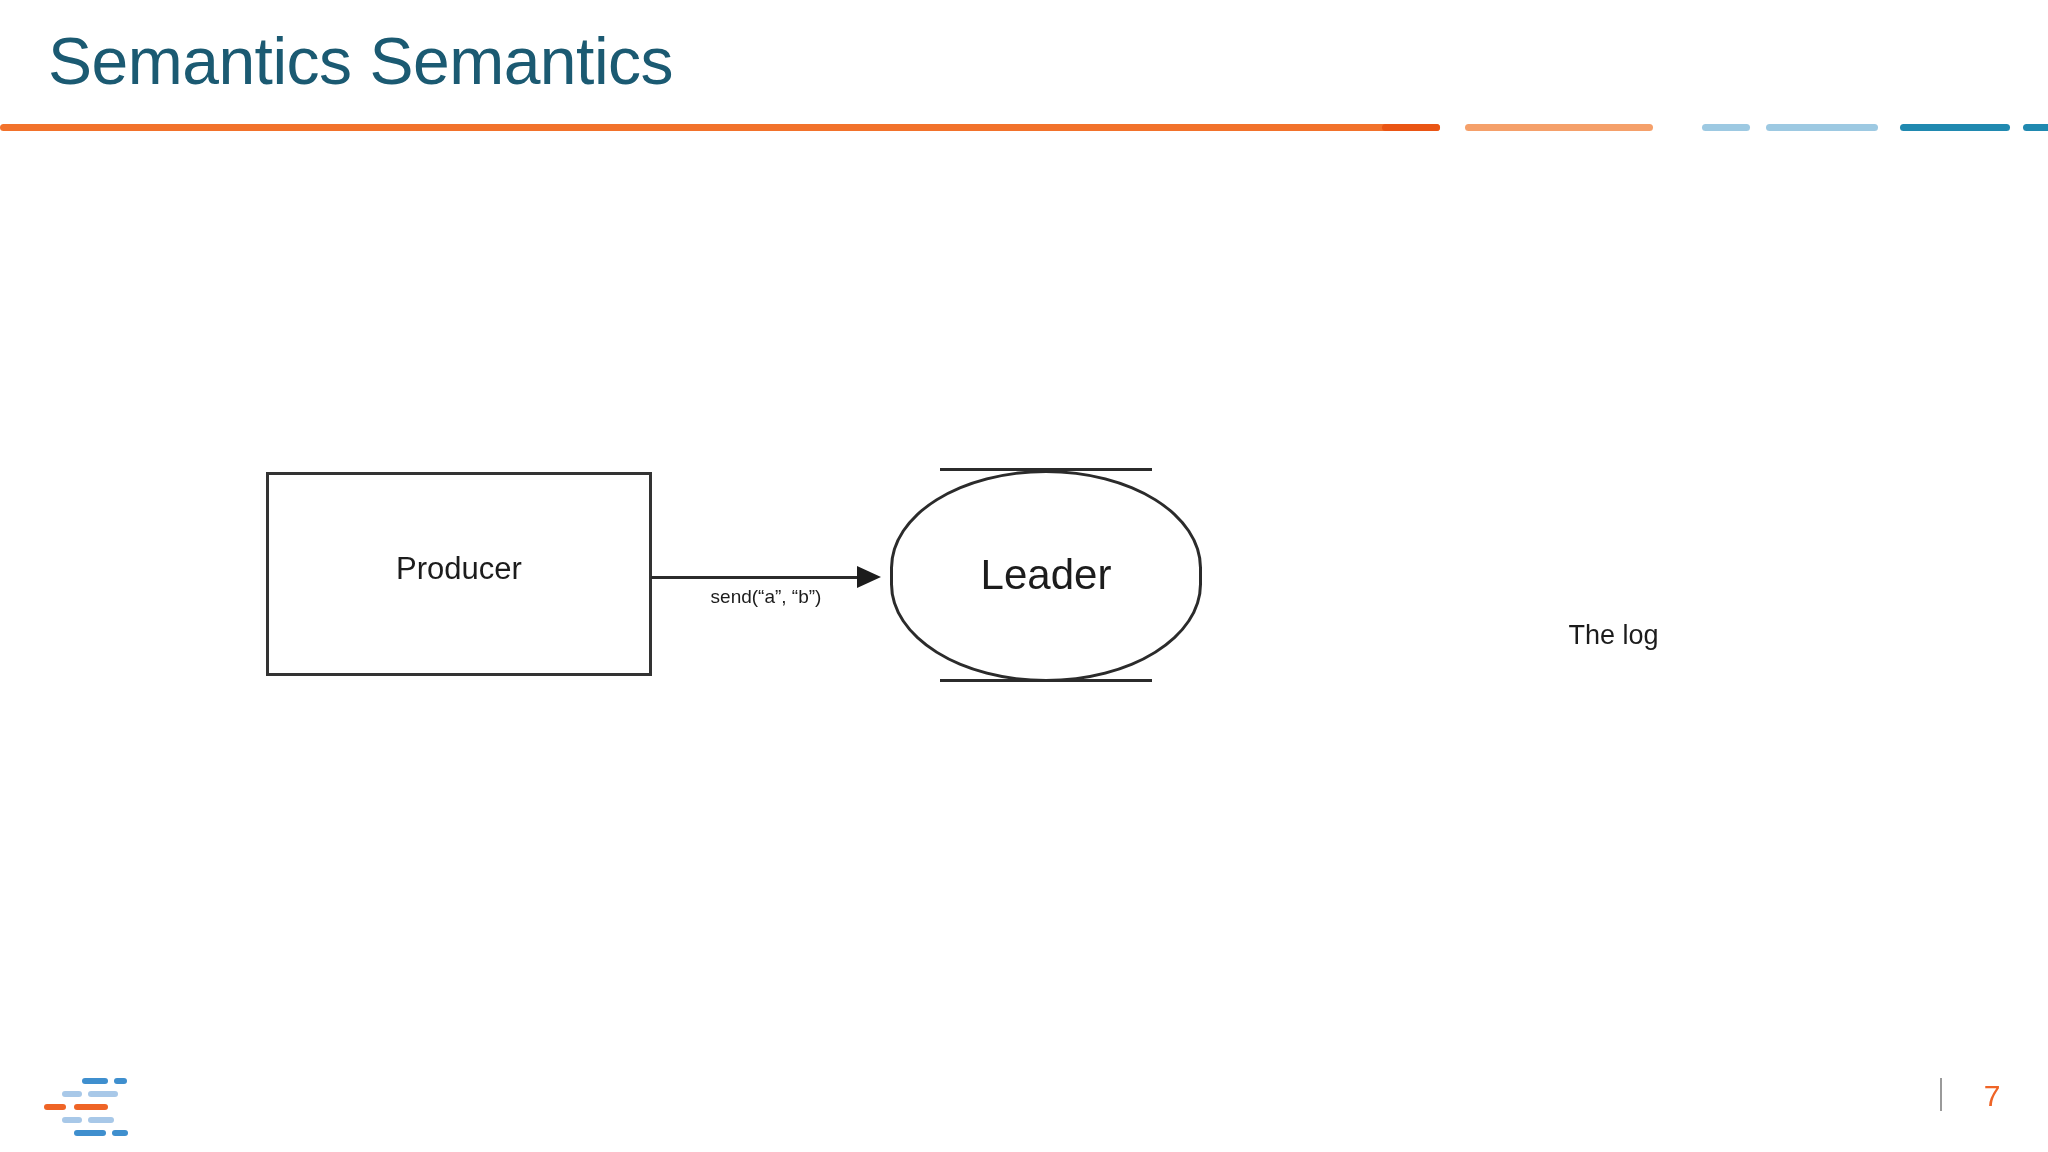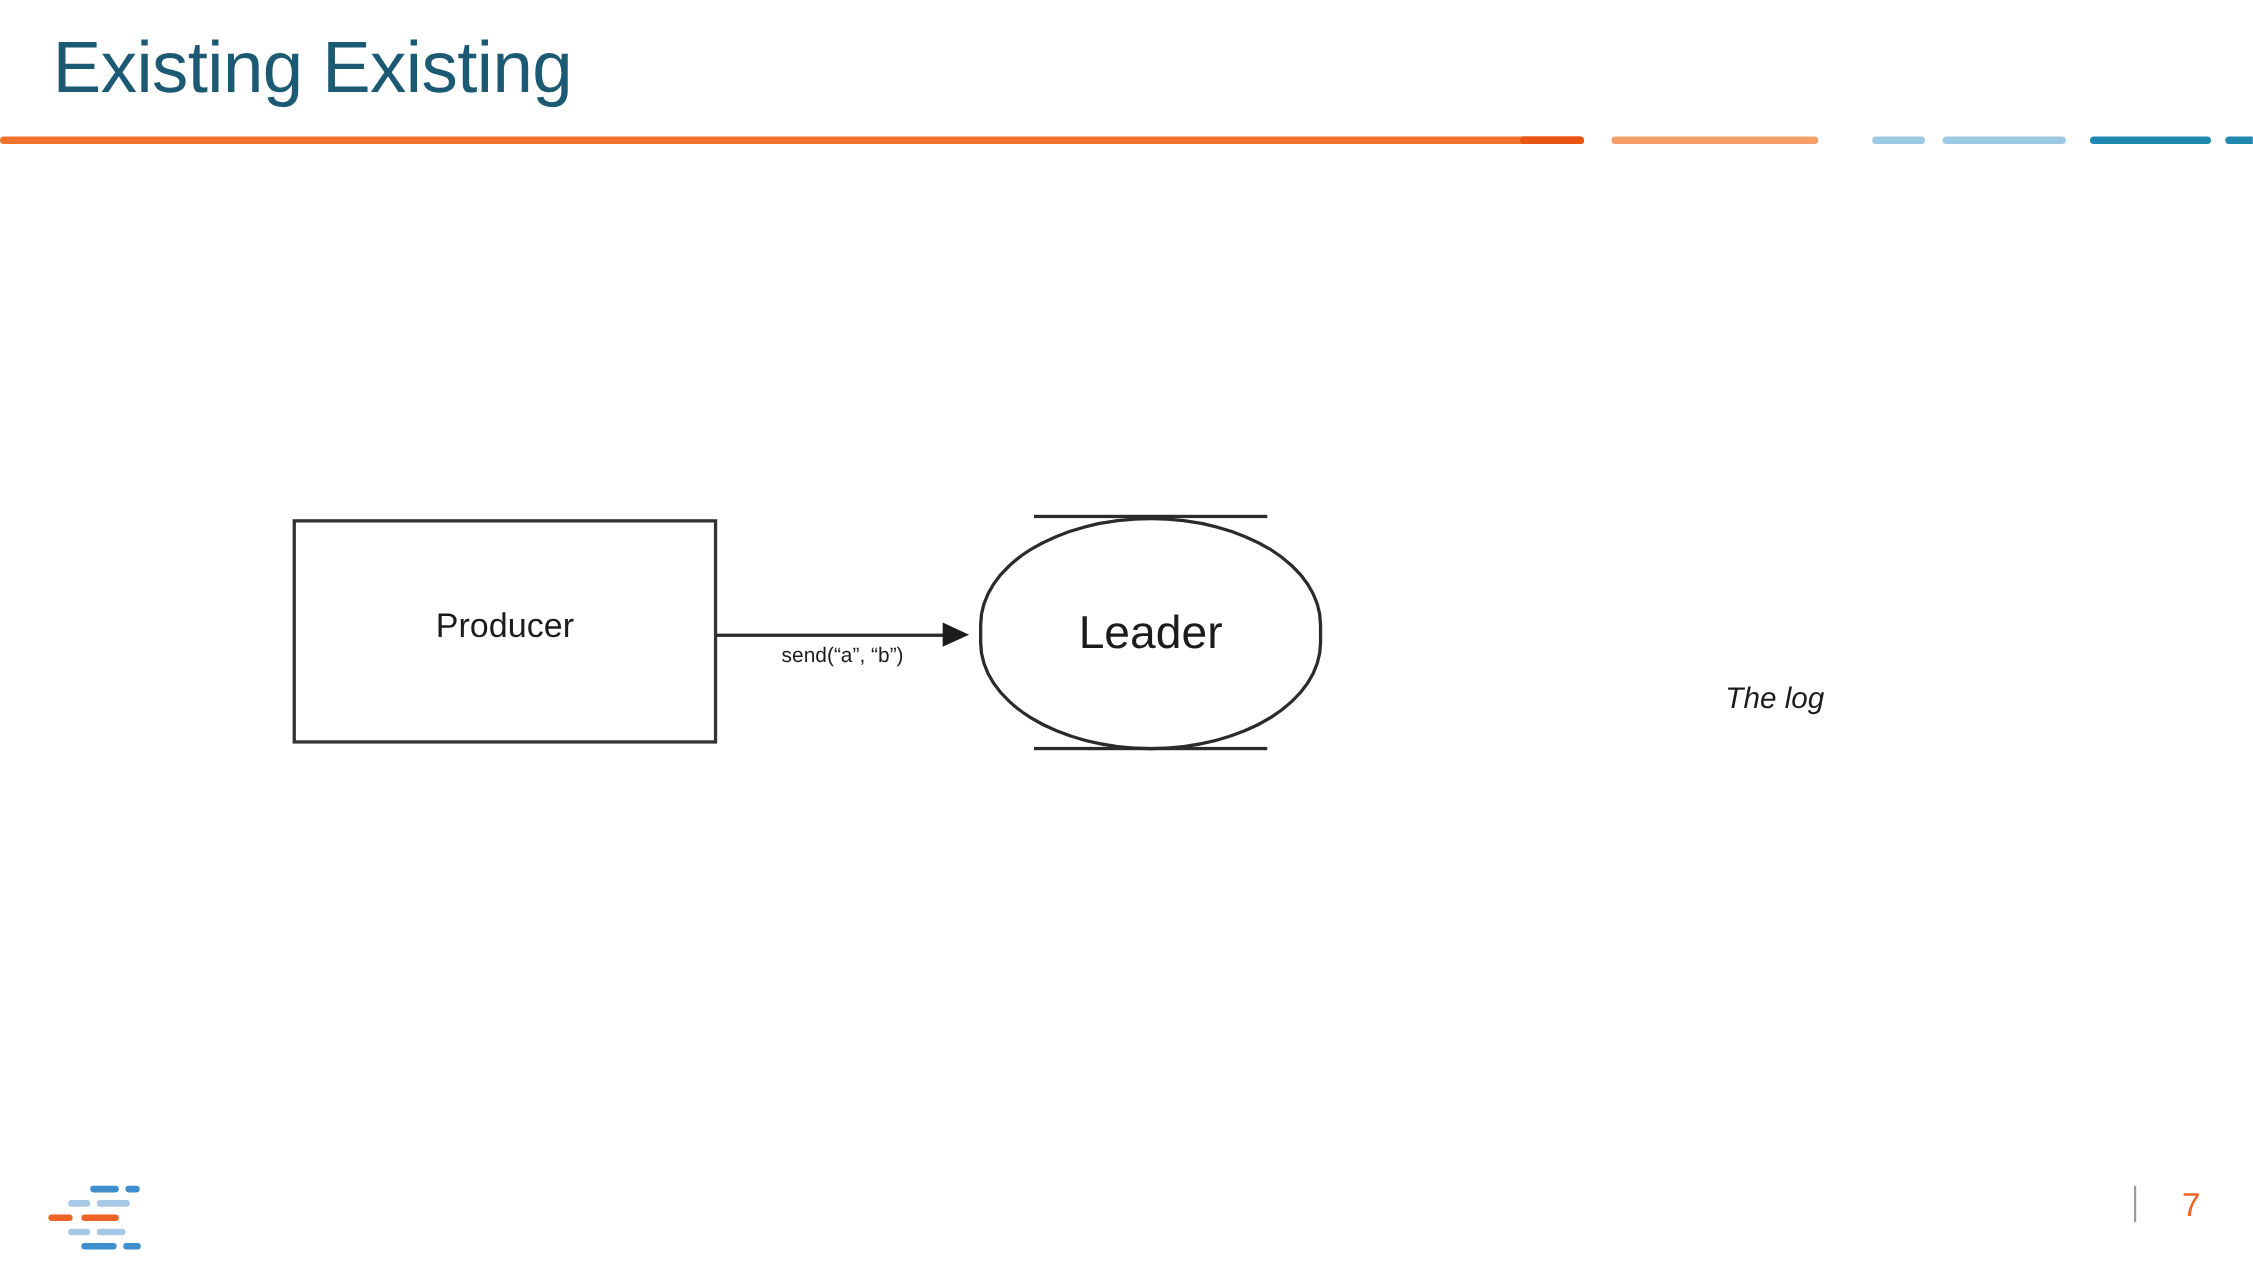--- a/index.html
+++ b/index.html
@@ -173,21 +173,20 @@
   .log-cell-1 { width: 108px; }
   .log-cell-2 { width: 115px; }
   #log-caption {
     position: absolute;
     left: 1445px;
     top: 620px;
     width: 337px;
     text-align: center;
     font-size: 27px;
     color: #1c1c1c;
-    font-style: italic;
   }
 
   
   #confluent-logo {
     position: absolute;
     left: 44px;
     top: 1074px;
     width: 260px;
     height: 58px;
   }
@@ -221,21 +220,21 @@
     top: 1079px;
     width: 40px;
     text-align: center;
     font-size: 30px;
     color: #ef6426;
   }
 </style>
 </head>
 <body>
 
-<div id="slide-title">Existing Existing</div>
+<div id="slide-title">Semantics Semantics</div>
 
 <div id="header-rule">
     <div class="rule-seg" style="left: 0px; width: 1440px; background: rgb(242, 114, 43);"></div>
     <div class="rule-seg" style="left: 1382px; width: 58px; background: rgb(234, 85, 20);"></div>
     <div class="rule-seg" style="left: 1465px; width: 188px; background: rgb(245, 160, 106);"></div>
     <div class="rule-seg" style="left: 1702px; width: 48px; background: rgb(157, 201, 226);"></div>
     <div class="rule-seg" style="left: 1766px; width: 112px; background: rgb(157, 201, 226);"></div>
     <div class="rule-seg" style="left: 1900px; width: 110px; background: rgb(32, 137, 176);"></div>
     <div class="rule-seg" style="left: 2023px; width: 55px; background: rgb(32, 137, 176);"></div>
   </div>

